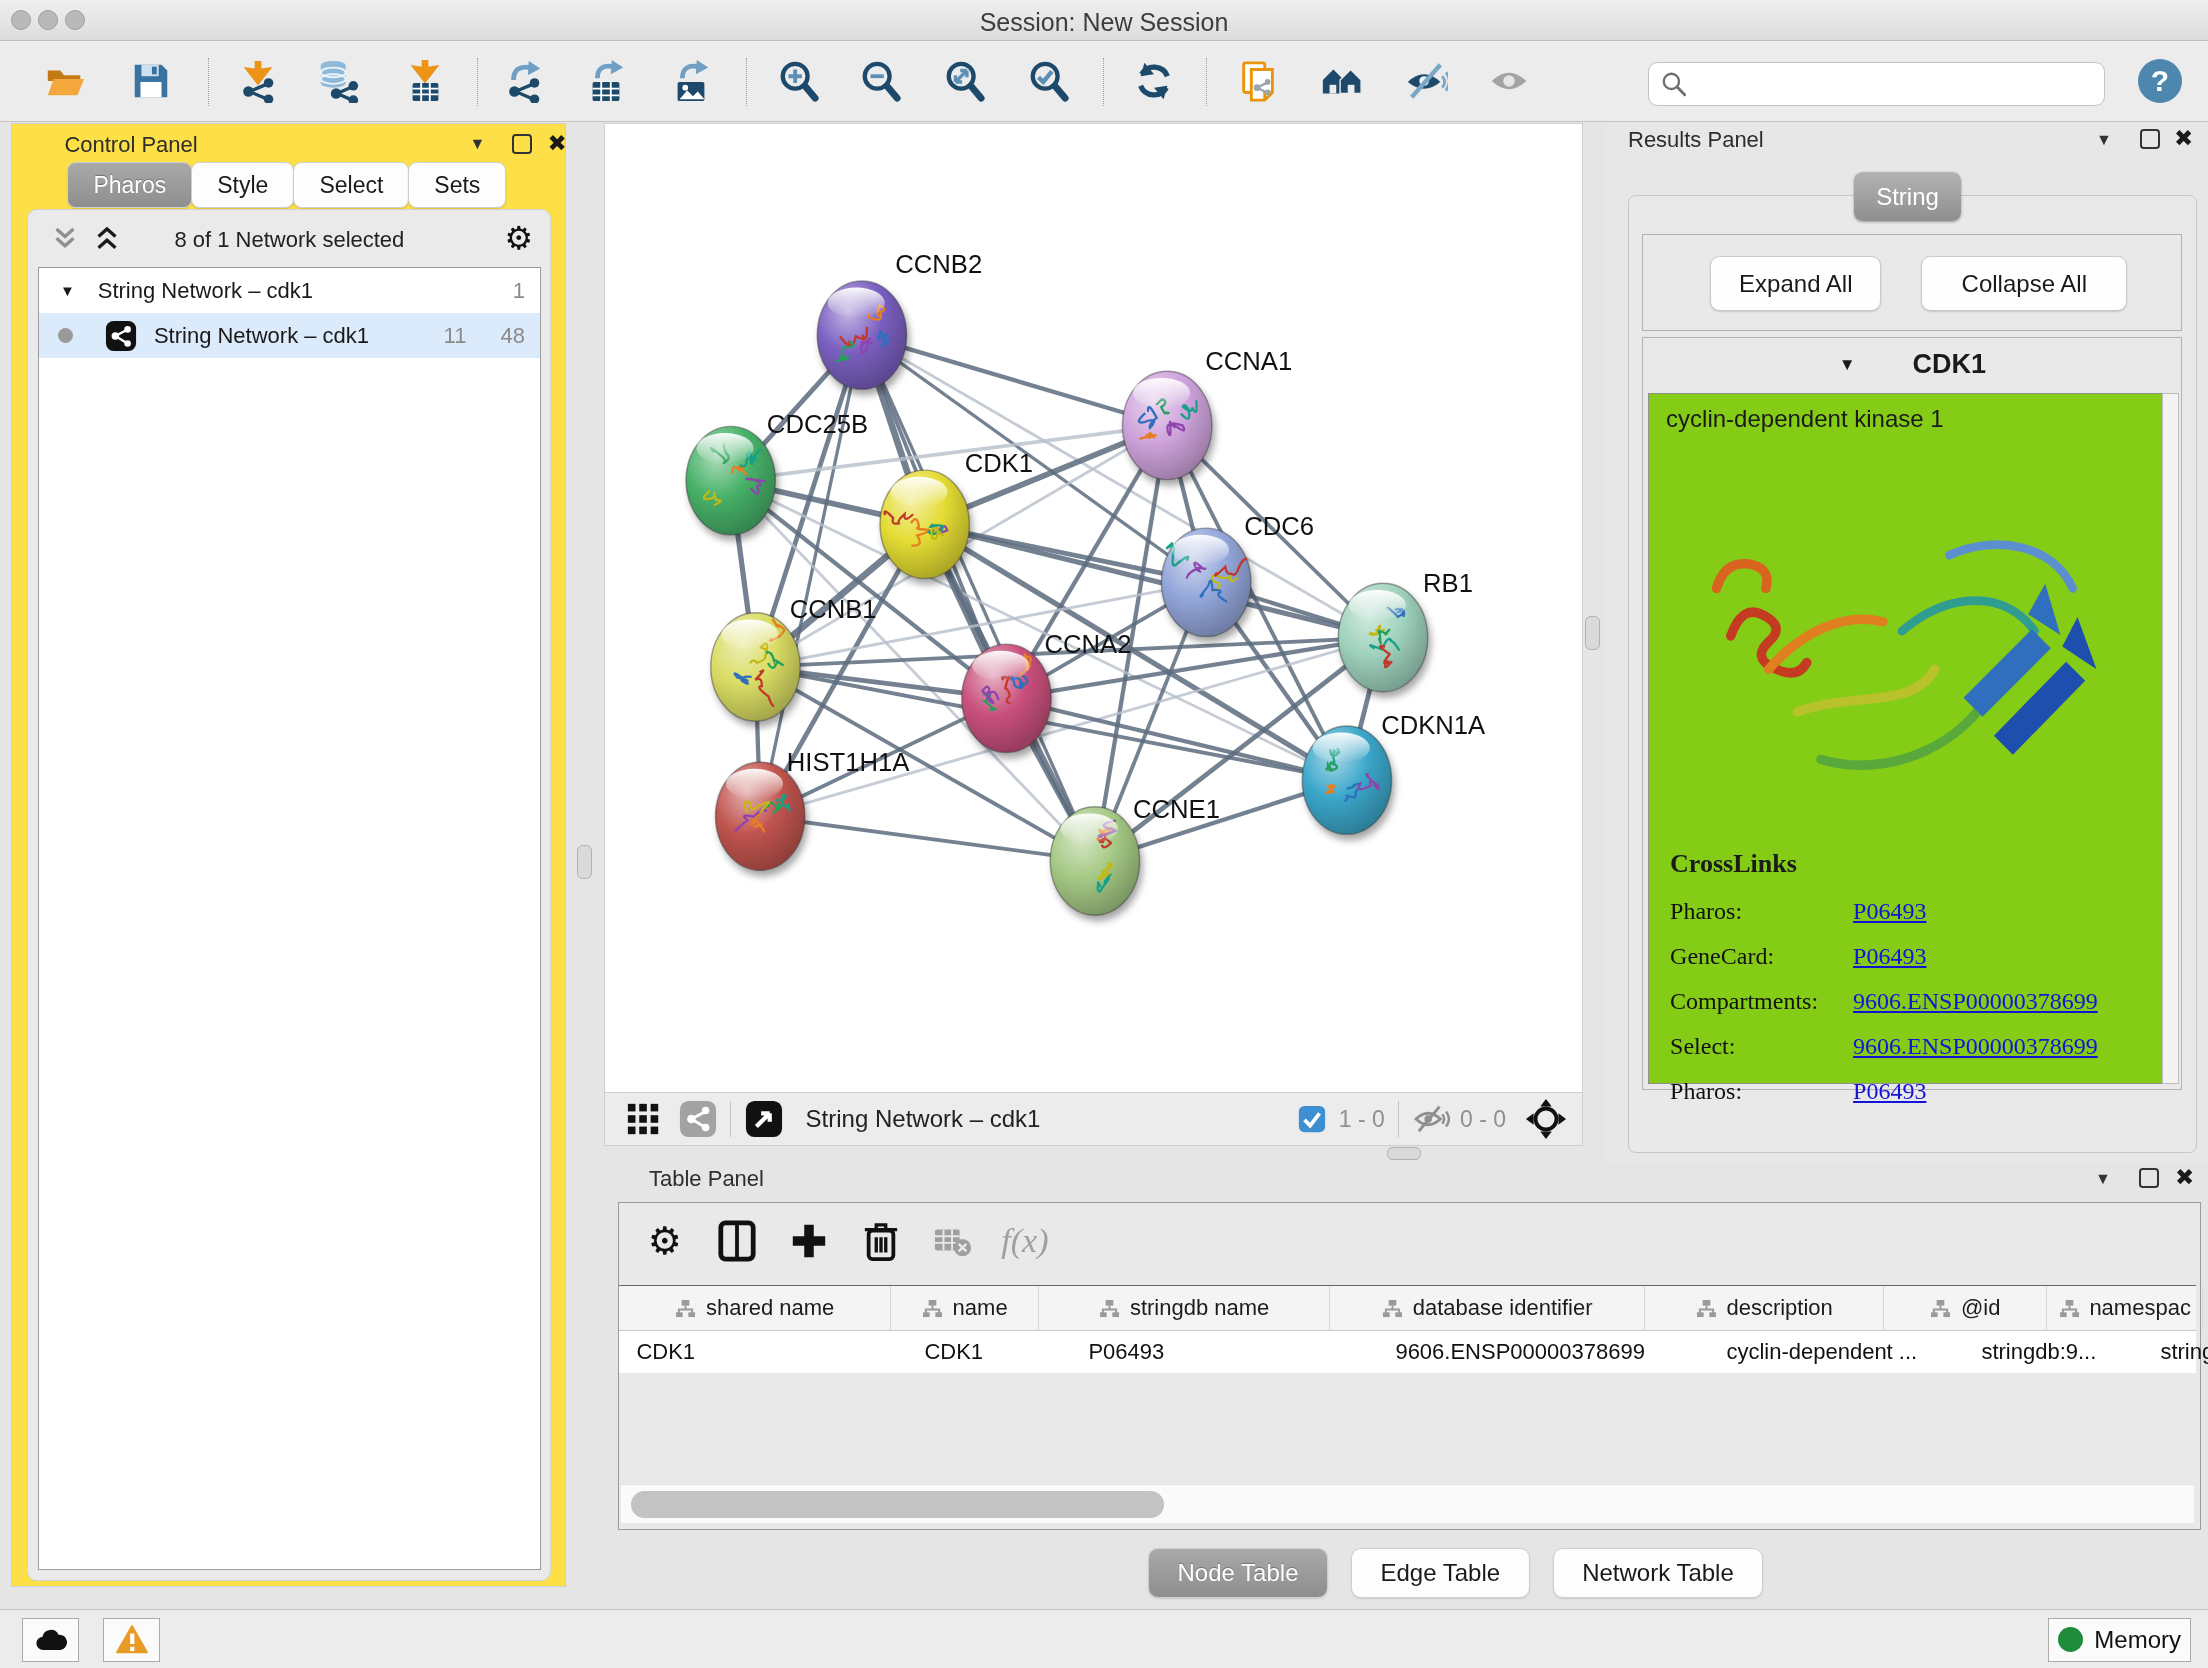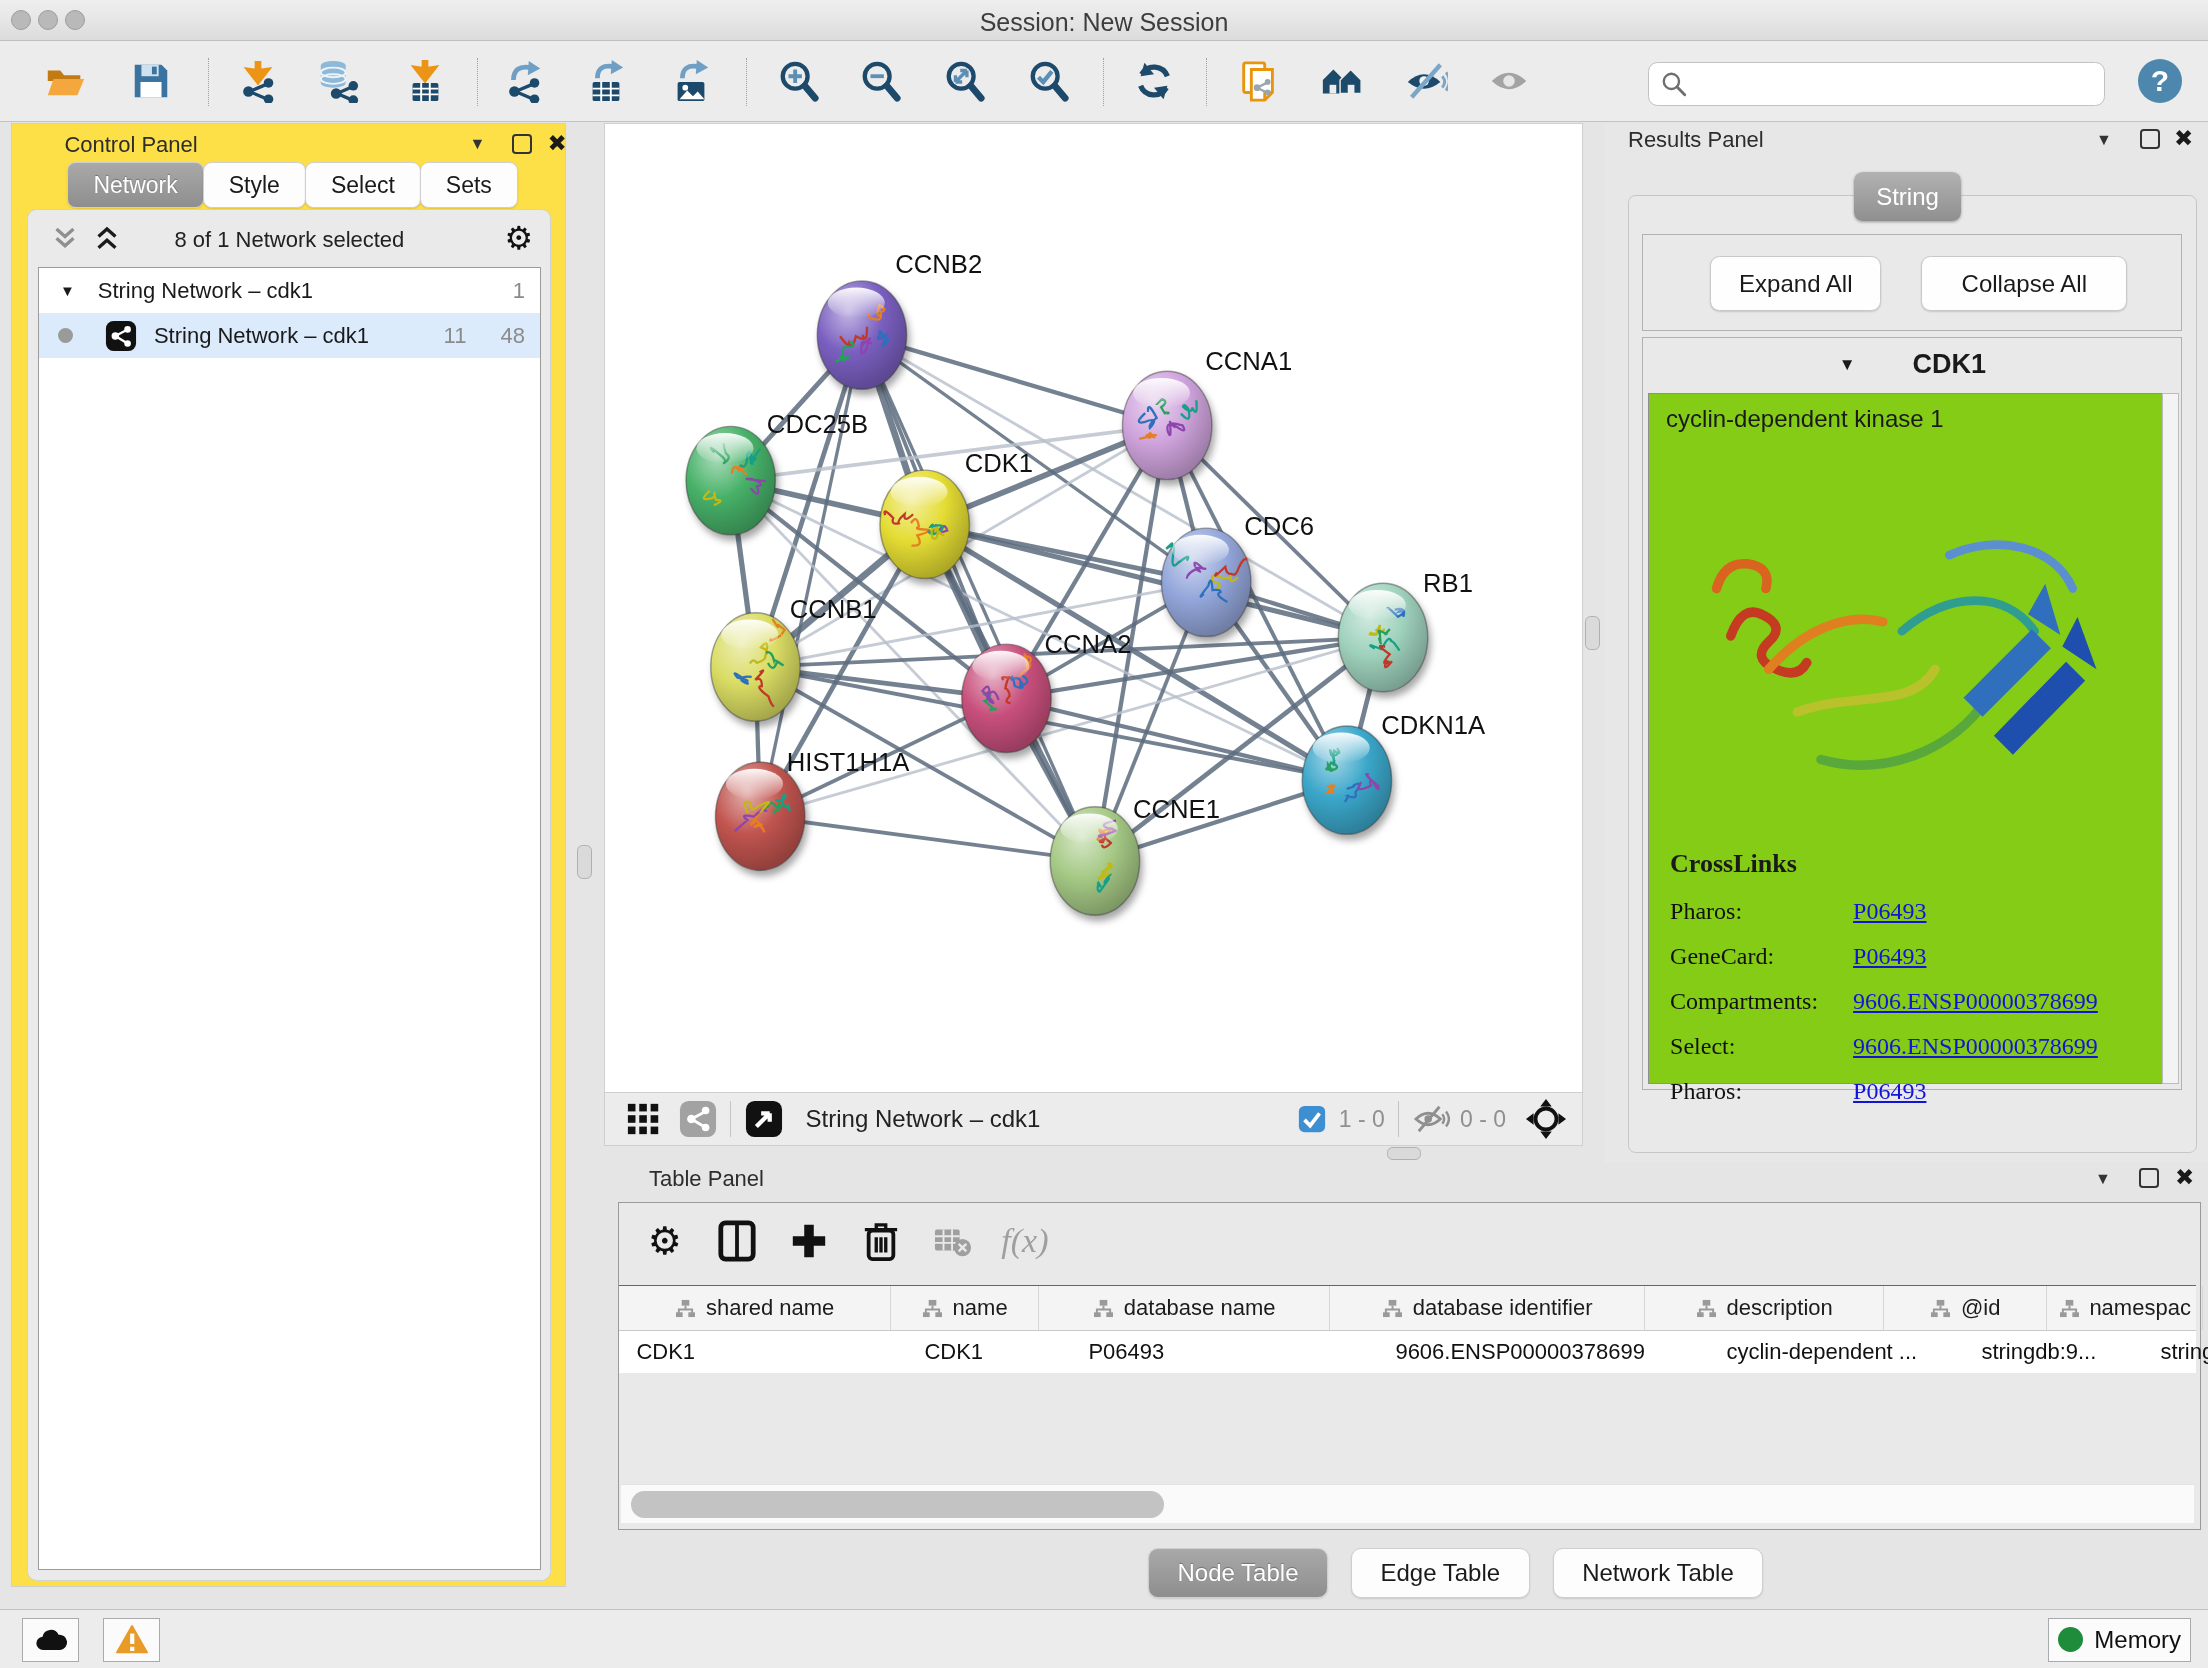--- a/index.html
+++ b/index.html
@@ -246,21 +246,21 @@
       <input id="search-input" value="" placeholder="" style="">
     </div>
     <div id="help-btn" class="abs">?</div>
   </div>
 
   <div id="control-panel" class="abs">
     <div class="abs panel-title" style="left:52px;top:7.6px">Control Panel</div>
     <div class="abs" style="left:457px;top:11.4px;font-size:16px;color:#333">▼</div>
     <div class="abs float-ic" style="left:500px;top:9.5px"></div>
     <div class="abs" style="left:535px;top:5.7px;font-size:23px;font-weight:bold">✖</div>
-    <div id="cp-tabs" class="abs" style="left:55px;top:38px"><div class="tab active">Network</div><div class="tab">Style</div><div class="tab">Select</div><div class="tab">Sets</div></div>
+    <div id="cp-tabs" class="abs" style="left:55px;top:38px"><div class="tab active">Pharos</div><div class="tab">Style</div><div class="tab">Select</div><div class="tab">Sets</div></div>
     <div id="cp-inner" class="abs">
       <div id="cp-toolrow" class="abs">
         <svg class="abs" style="left:21px;top:7.6px" width="32" height="28.5" viewBox="0 0 34 30">
           <path d="M8 4 l9 8 9 -8 M8 14 l9 8 9 -8" stroke="#8f8f8f" stroke-width="3.5" fill="none"></path>
         </svg>
         <svg class="abs" style="left:63px;top:7.6px" width="32" height="28.5" viewBox="0 0 34 30">
           <path d="M8 12 l9 -8 9 8 M8 24 l9 -8 9 8" stroke="#1a1a1a" stroke-width="3.5" fill="none"></path>
         </svg>
         <div class="abs" id="cp-status" style="left:0;right:0;top:9.5px;text-align:center">8 of 1 Network selected</div>
         <div class="abs" style="left:476px;top:1.9px;font-size:32px;color:#111">⚙</div>
@@ -689,21 +689,21 @@
               </svg>
               <span>name</span>
             </div>
             <div class="th-cell" style="width: 290px; flex: 0 0 290px;">
               <svg width="21" height="19" viewBox="0 0 22 20">
                 <rect x="7" y="1" width="8" height="6" fill="#9a9a9a"></rect>
                 <path d="M11 7 v4 M4 15 v-4 h14 v4" stroke="#9a9a9a" stroke-width="2" fill="none"></path>
                 <rect x="1" y="14" width="7" height="5" fill="#9a9a9a"></rect>
                 <rect x="14" y="14" width="7" height="5" fill="#9a9a9a"></rect>
               </svg>
-              <span>database name</span>
+              <span>stringdb name</span>
             </div>
             <div class="th-cell" style="width: 314px; flex: 0 0 314px;">
               <svg width="21" height="19" viewBox="0 0 22 20">
                 <rect x="7" y="1" width="8" height="6" fill="#9a9a9a"></rect>
                 <path d="M11 7 v4 M4 15 v-4 h14 v4" stroke="#9a9a9a" stroke-width="2" fill="none"></path>
                 <rect x="1" y="14" width="7" height="5" fill="#9a9a9a"></rect>
                 <rect x="14" y="14" width="7" height="5" fill="#9a9a9a"></rect>
               </svg>
               <span>database identifier</span>
             </div>

